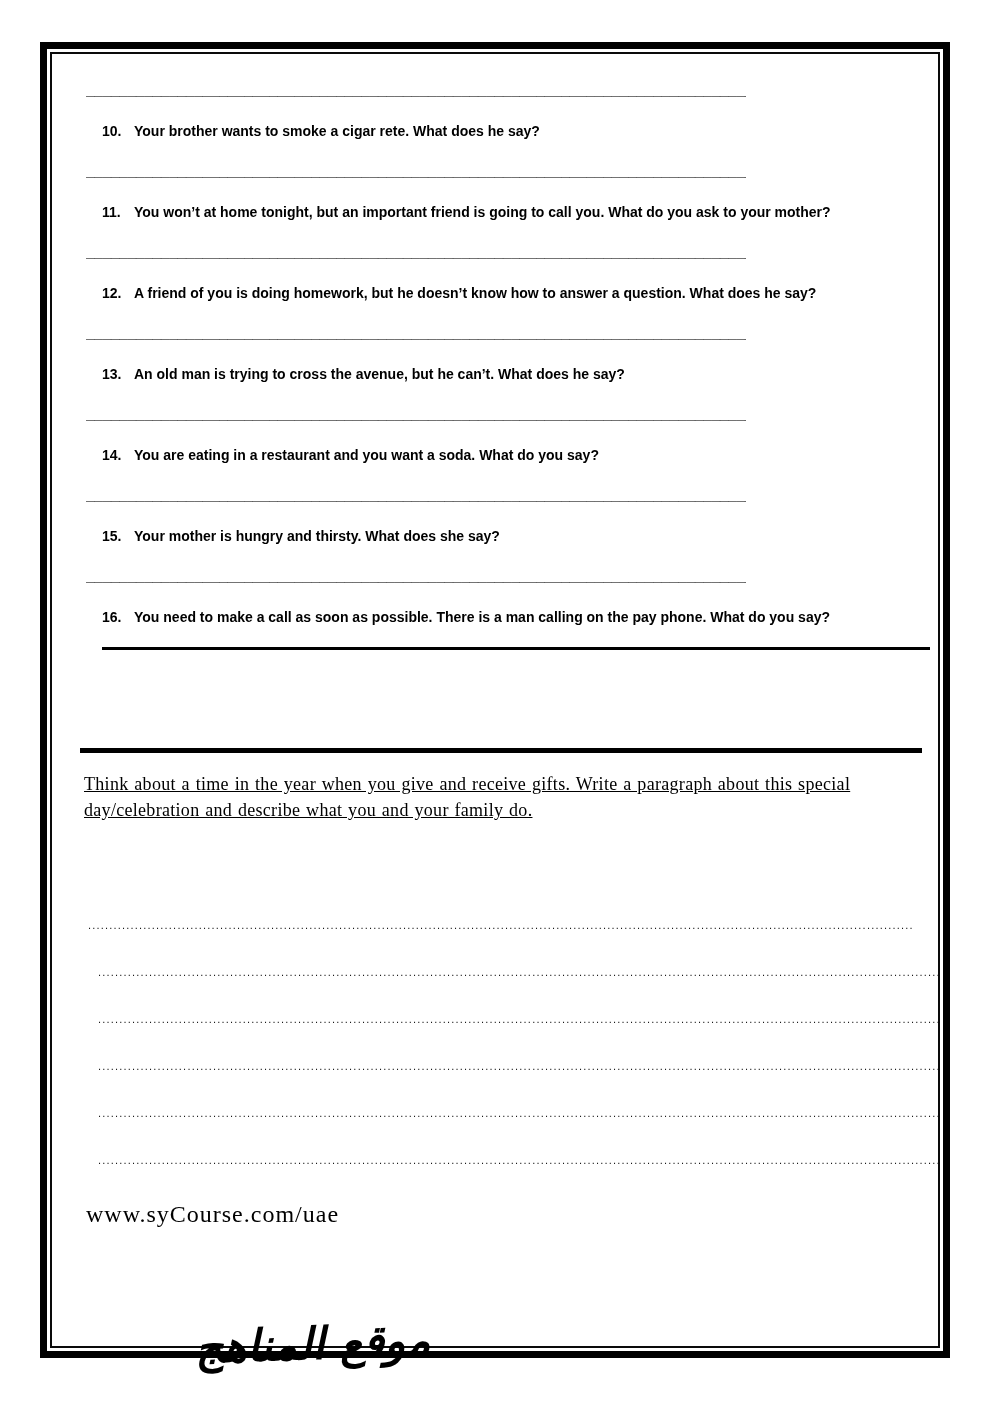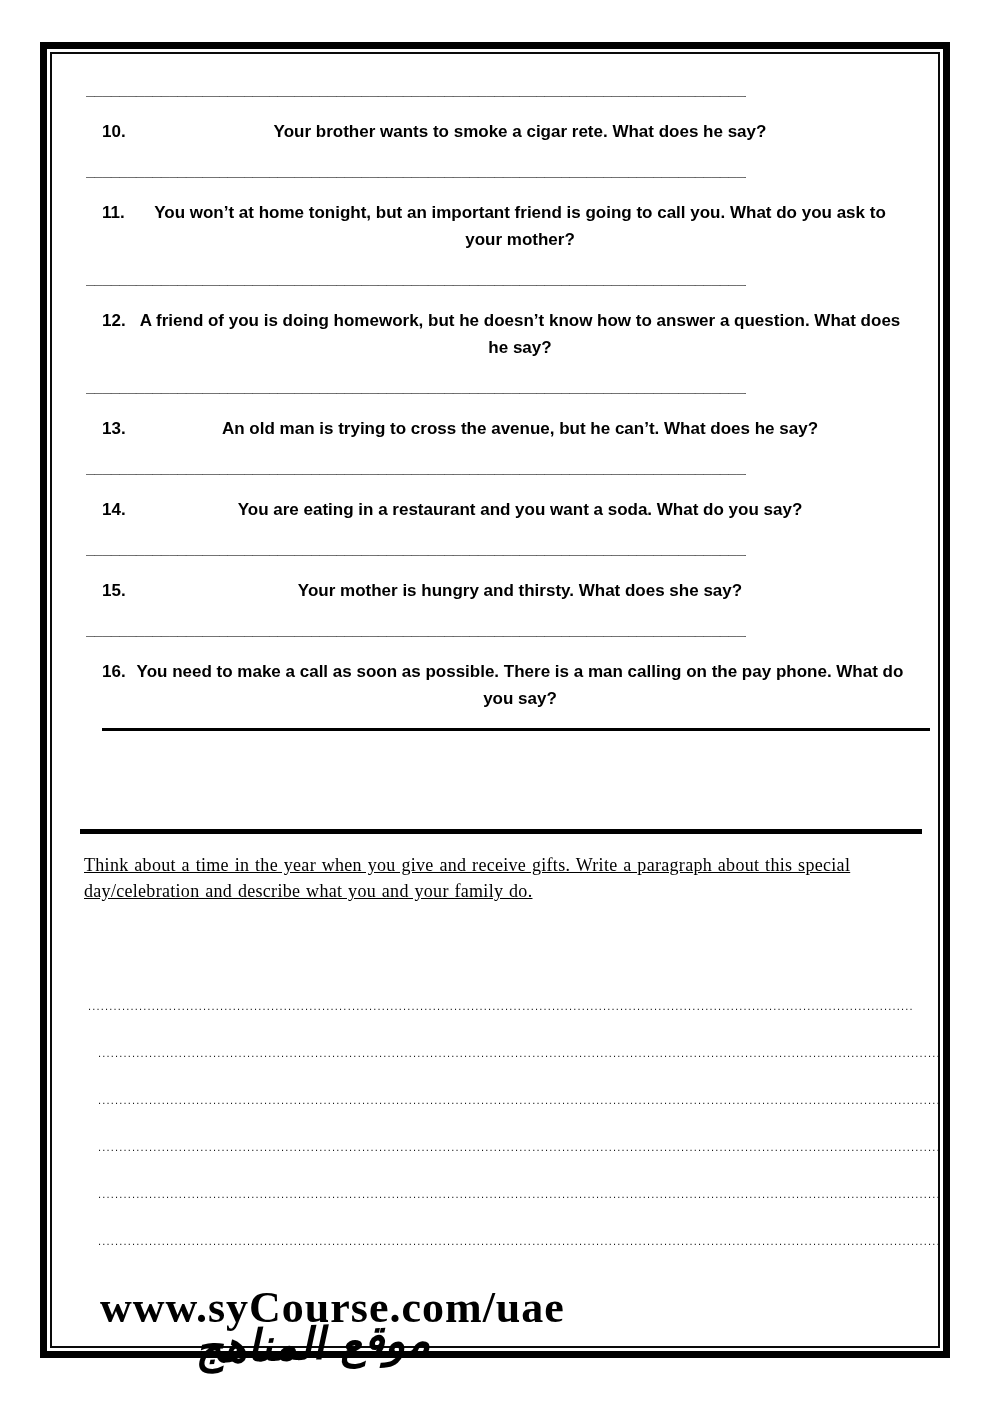--- a/index.html
+++ b/index.html
@@ -40,30 +40,29 @@
     font-size: 15px;
     font-weight: bold;
     letter-spacing: 0px;
     color: #000;
     margin: 17px 0 17px 6px;
   }
   .question {
     display: flex;
     margin: 0 0 0 22px;
     font-weight: bold;
-    font-size: 17px;
+    font-size: 14px;
     line-height: 27px;
   }
   .qnum {
     flex: 0 0 32px;
     white-space: nowrap;
   }
   .qtext {
     width: 772px;
-    text-align: center;
   }
   .answer-underline {
     border-top: 3px solid #000;
     width: 828px;
     margin: 16px 0 0 22px;
     height: 0;
   }
   .section-divider {
     border-top: 5px solid #000;
     margin: 98px 2px 0 0;
@@ -92,24 +91,24 @@
     letter-spacing: 1.2px;
     color: #1a1a1a;
     margin: 0 0 29px 18px;
   }
   .dotted-line.first {
     width: 825px;
     margin-left: 8px;
   }
   .watermark {
     font-family: "Liberation Serif", serif;
-    font-weight: bold;
-    font-size: 44px;
+    font-weight: normal;
+    font-size: 24px;
     letter-spacing: 1px;
-    margin: 2px 0 0 20px;
+    margin: 2px 0 0 6px;
     white-space: nowrap;
   }
   .page-number {
     text-align: center;
     font-size: 13px;
     margin-top: 2px;
   }
   .arabic-watermark {
     position: absolute;
     left: 195px;

